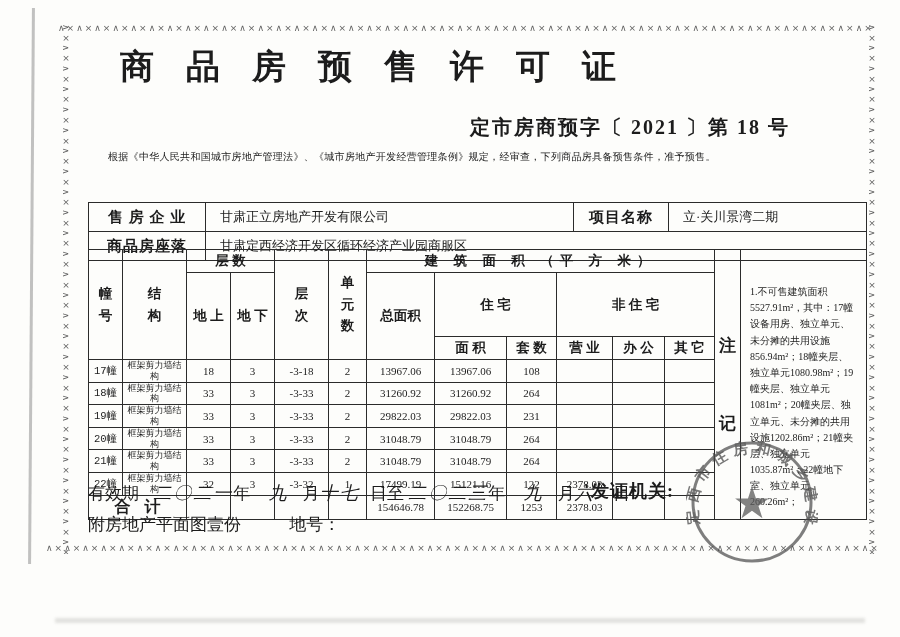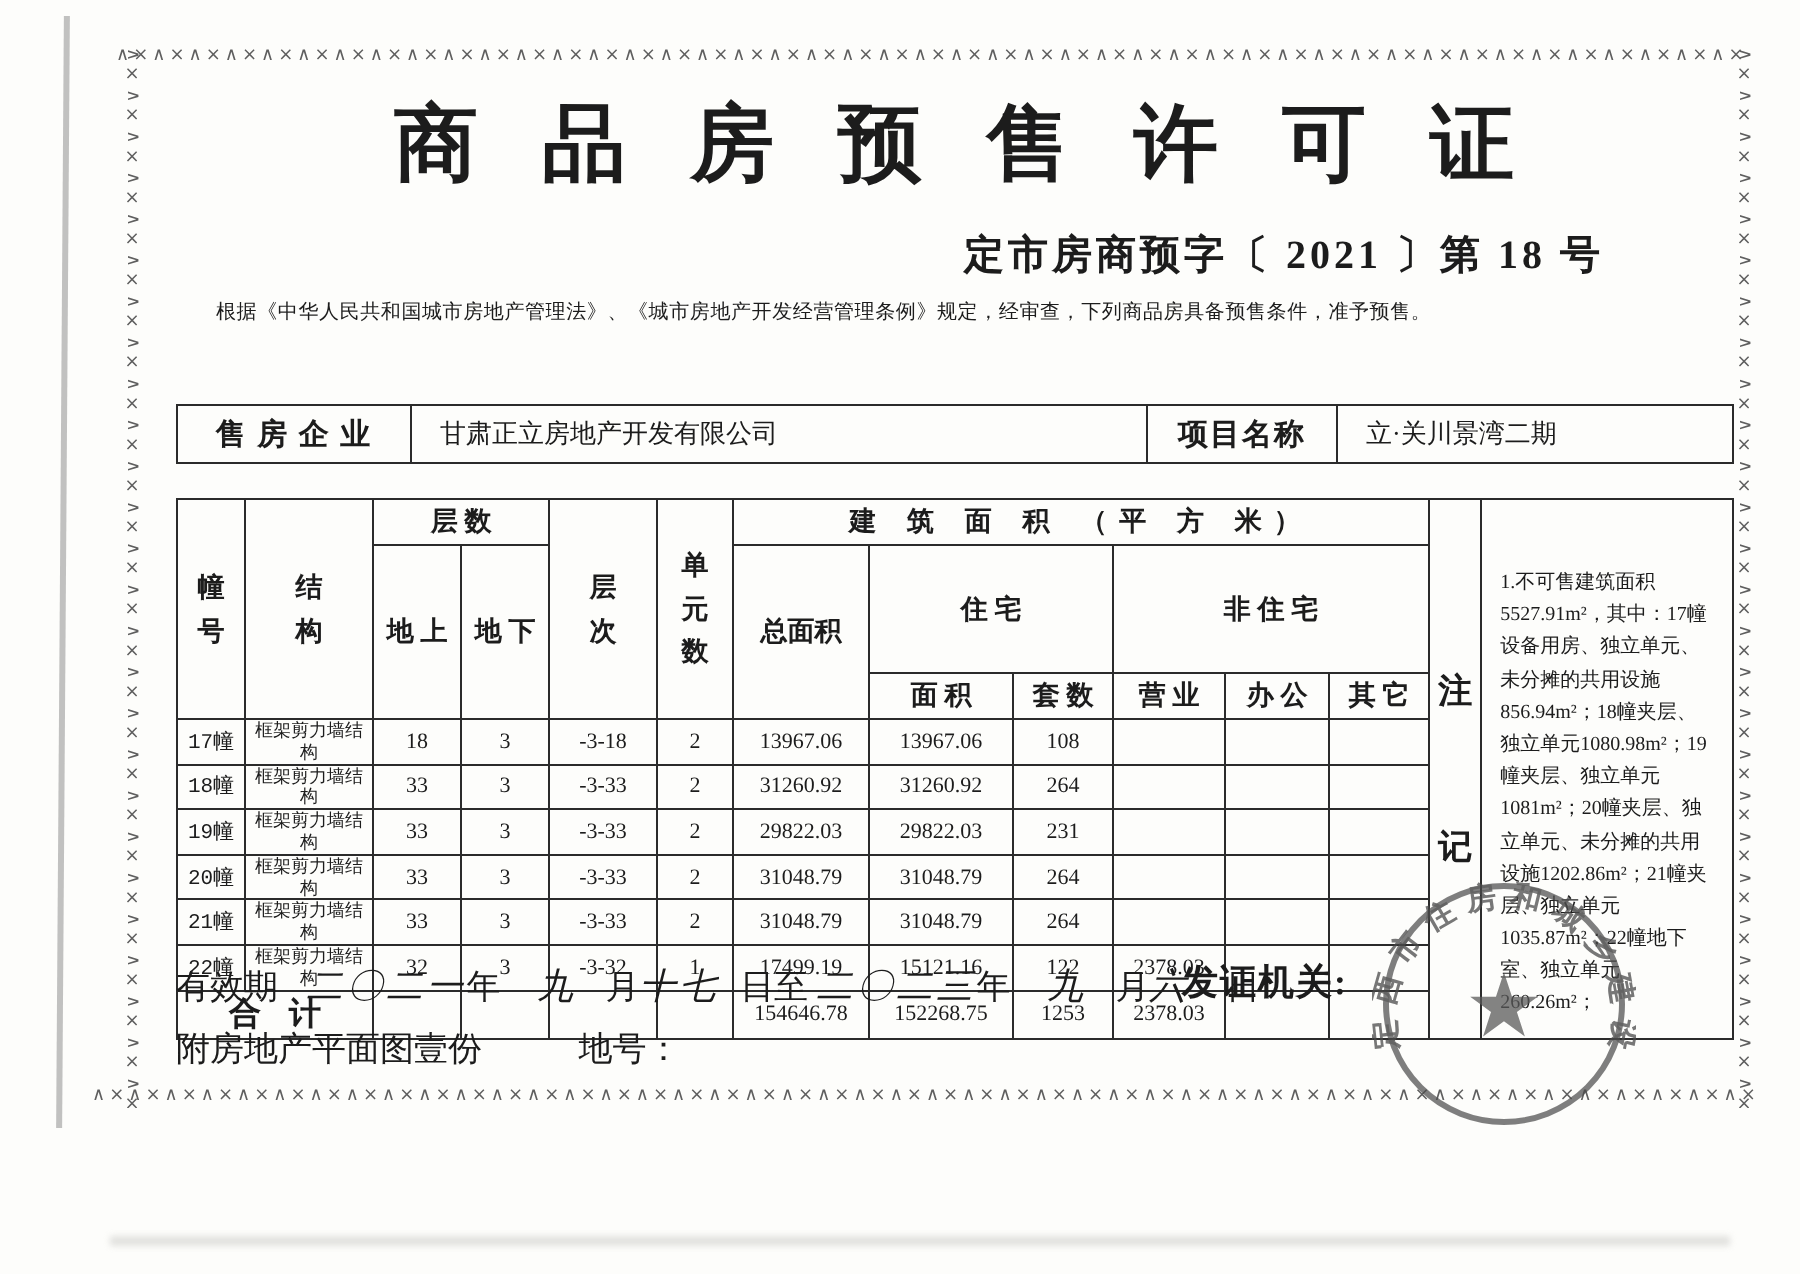--- a/index.html
+++ b/index.html
@@ -10,22 +10,22 @@
   .scan-edge { position:absolute; left:30px; top:8px; width:3px; height:556px; background:#8f8f8f; opacity:.55; transform:rotate(.4deg); }
   .scan-smudge { position:absolute; left:55px; top:618px; width:810px; height:5px; background:#b9b9b5; opacity:.4; filter:blur(1.5px); }
 
   
   .chain { position:absolute; color:#5f5f5f; font-family:"DejaVu Sans", sans-serif; font-size:9px; letter-spacing:2px; line-height:9px; white-space:nowrap; overflow:hidden; }
   .chain-top    { left:58px;  top:24px;  width:816px; height:12px; }
   .chain-bottom { left:46px;  top:544px; width:832px; height:12px; }
   .chain-left   { left:58px;  top:24px;  width:12px;  height:530px; writing-mode:vertical-rl; }
   .chain-right  { left:864px; top:24px;  width:12px;  height:530px; writing-mode:vertical-rl; }
 
-  .title { position:absolute; top:44px; left:88px; width:778px; text-align:center; font-size:42px; font-weight:bold; letter-spacing:32px; text-indent:32px; white-space:nowrap; }
-  .doc-no { position:absolute; top:114px; left:100px; width:702px; text-align:right; font-size:20px; font-weight:bold; letter-spacing:2px; }
+  .title { position:absolute; top:44px; left:88px; width:778px; font-size:34px; font-weight:bold; letter-spacing:32px; text-indent:32px; white-space:nowrap; }
+  .doc-no { position:absolute; top:114px; left:88px; width:702px; text-align:right; font-size:20px; font-weight:bold; letter-spacing:2px; }
   .preamble { position:absolute; top:148px; left:88px; width:784px; font-size:10px; line-height:1.72; text-indent:2em; letter-spacing:.3px; }
 
   table { border-collapse:collapse; table-layout:fixed; }
   td, th { border:1px solid #2b2b2b; text-align:center; vertical-align:middle; font-weight:normal; overflow:hidden; }
 
   .info-table { position:absolute; top:202px; left:88px; width:778px; }
   .info-table td { height:29px; font-size:13px; }
   .info-table .lbl { font-size:15px; font-weight:bold; letter-spacing:1px; }
   .info-table .val { text-align:left; padding-left:14px; }
 
@@ -73,20 +73,24 @@
         <col style="width:368px">
         <col style="width:95px">
         <col style="width:198px">
       </colgroup>
     <tbody>
         <tr>
       <td class="lbl">售 房 企 业</td>
       <td class="val">甘肃正立房地产开发有限公司</td>
       <td class="lbl">项目名称</td>
       <td class="val">立·关川景湾二期</td>
+    </tr>
+    <tr>
+      <td class="lbl">商品房座落</td>
+      <td class="val" colspan="3">甘肃定西经济开发区循环经济产业园商服区</td>
     </tr>
   </tbody>
     </table>
 
   <table class="main-table">
     <colgroup>
       <col style="width:34px">
         <col style="width:64px">
         <col style="width:44px">
         <col style="width:44px">

